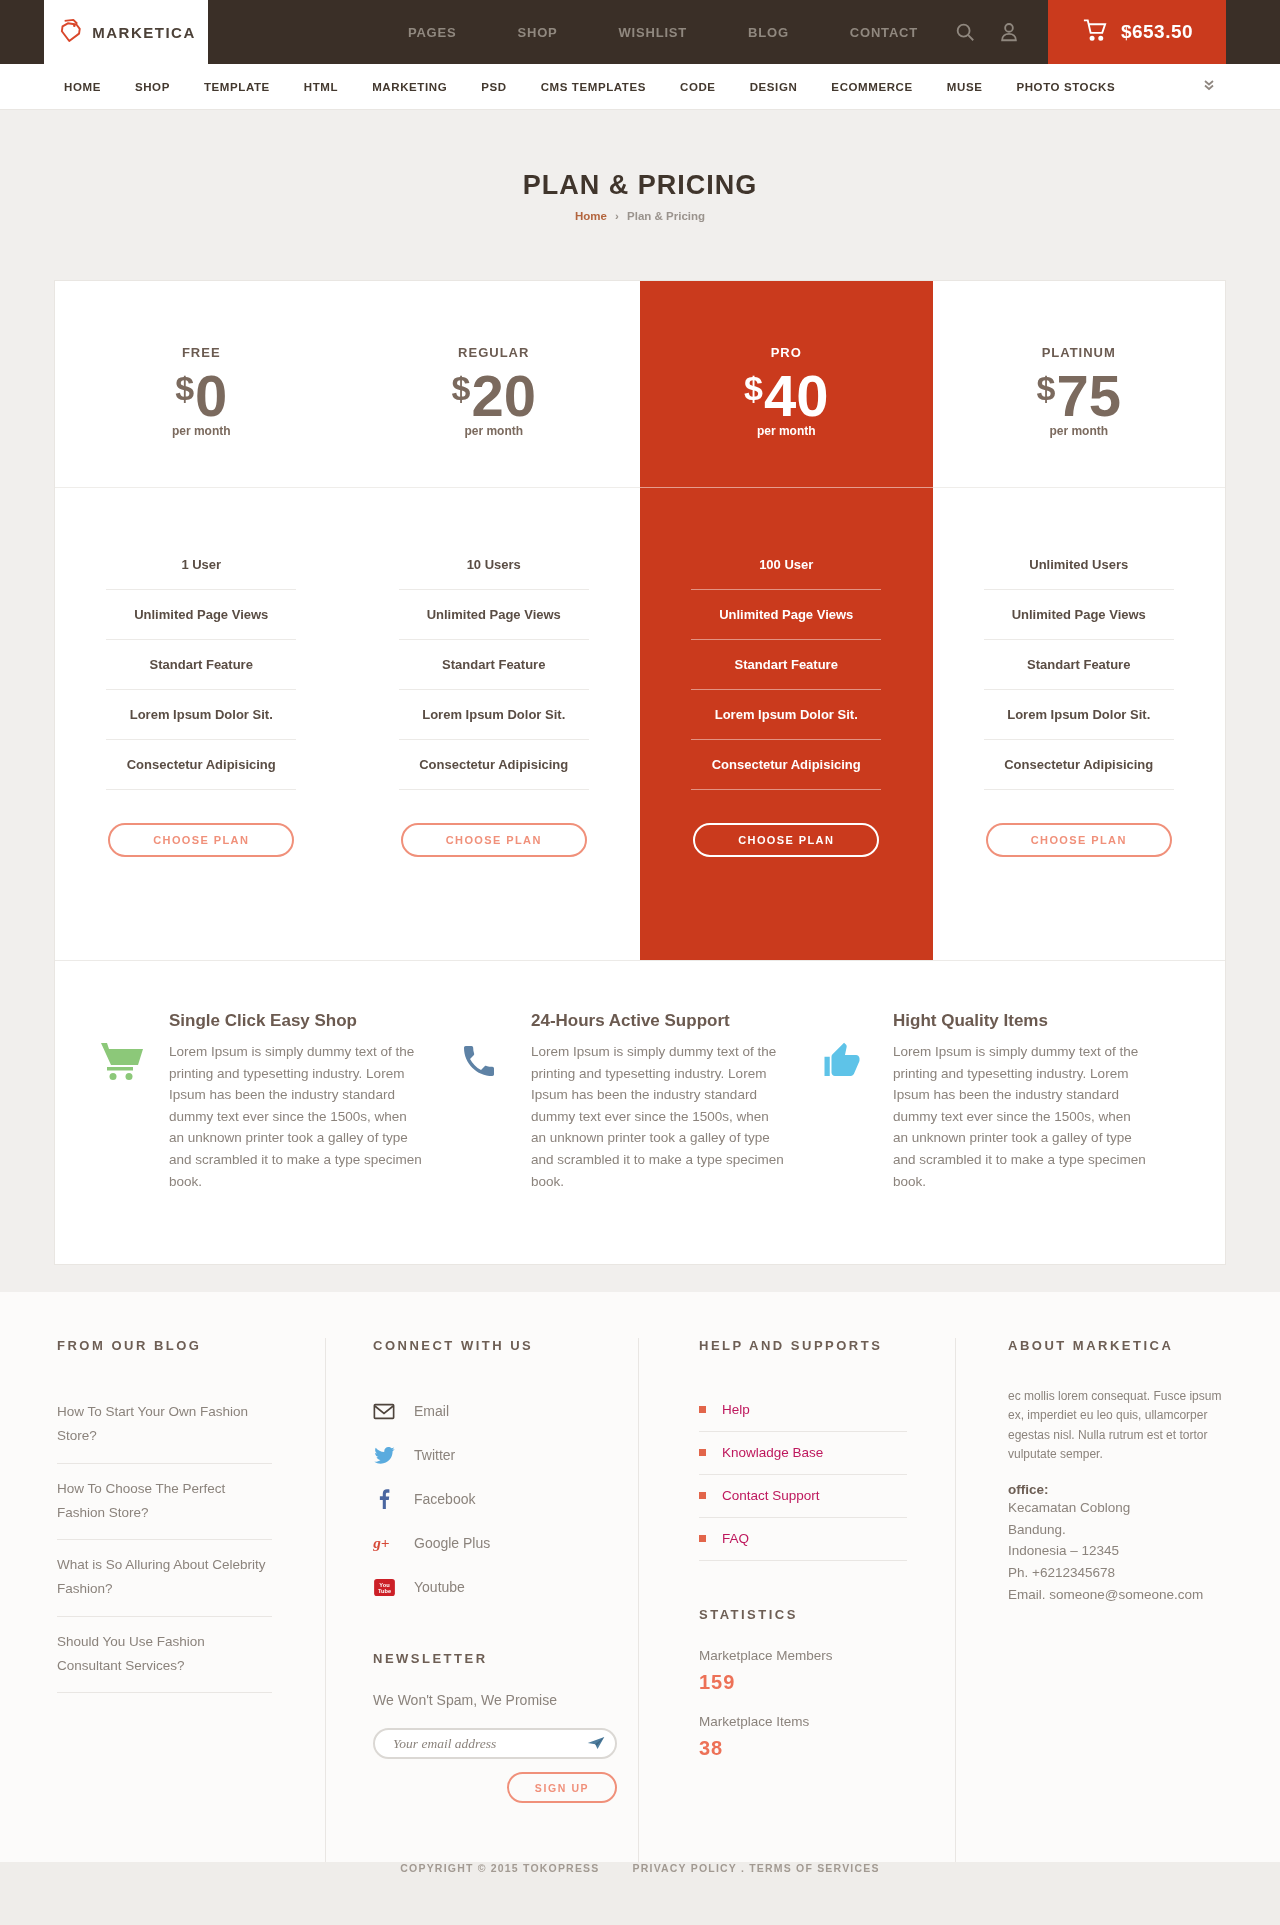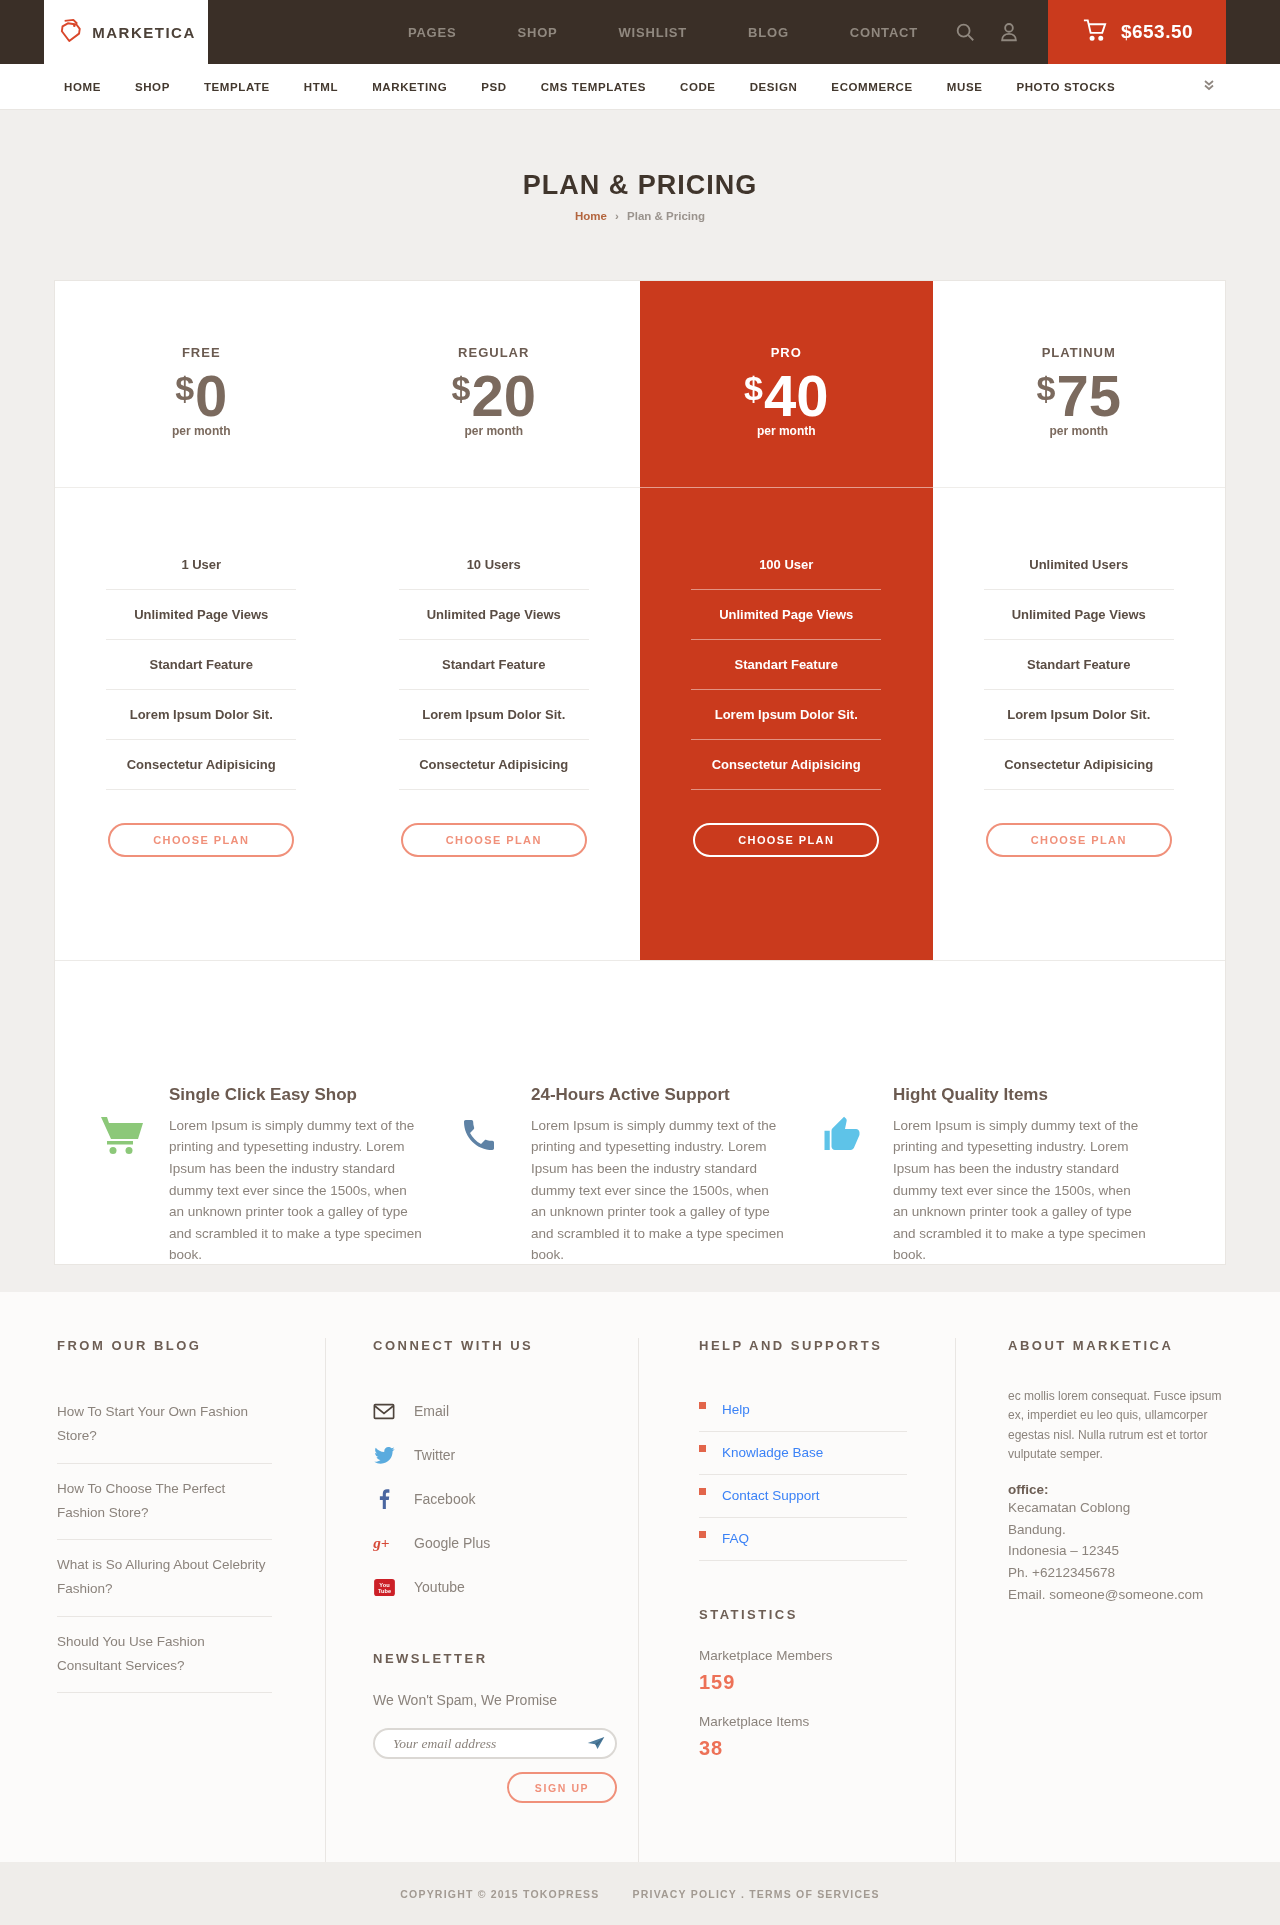--- a/index.html
+++ b/index.html
@@ -67,21 +67,21 @@
     font-family:"Liberation Sans", sans-serif;
     font-size:11px; font-weight:bold; letter-spacing:1.4px; cursor:pointer;
   }
   .plan.featured { background:#ca3a1d; }
   .plan.featured .plan-head { border-bottom:1px solid rgba(255,255,255,.5); }
   .plan.featured .plan-name, .plan.featured .plan-price,
   .plan.featured .plan-period { color:#fff; }
   .plan.featured .plan-features li { color:#fff; border-bottom:1px solid rgba(255,255,255,.45); }
   .plan.featured .choose { border-color:#fff; color:#fff; }
   
-  .benefits { display:flex; padding:50px 42px 0; height:305px;align-items:flex-end; }
+  .benefits { display:flex; padding:50px 42px 0; height:305px; }
   .benefit { flex:1; display:flex; }
   .b-icon { width:72px; flex:0 0 72px; padding-top:30px; }
   .b-icon svg { display:block; }
   .b-text { padding-right:36px; }
   .b-text h3 { font-size:17px; font-weight:bold; color:#6b5a50; margin-bottom:10px; }
   .b-text p { font-size:13.5px; color:#8b837c; line-height:1.6; max-width:255px; }
   
   .footer {
     margin-top:27px; background:#fcfbfa; height:570px;
     display:grid; grid-template-columns:325px 313px 317px 325px;
@@ -118,34 +118,34 @@
   .nl-send { position:absolute; right:12px; top:7px; cursor:pointer; }
   .nl-signup-row { width:244px; text-align:right; margin-top:13px; }
   .signup {
     width:110px; height:31px; border-radius:16px; background:transparent;
     border:2px solid #f0907a; color:#f0907a;
     font-family:"Liberation Sans", sans-serif;
     font-size:10.5px; font-weight:bold; letter-spacing:1.6px; cursor:pointer;
   }
   .help-list { list-style:none; margin-top:36px; }
   .help-list li {
-    display:flex; align-items:flex-start; gap:16px; padding:13px 0 14px;
-    border-bottom:1px solid #e9e6e3; font-size:13.5px; color:#3b82f6; cursor:pointer;
+    display:flex; align-items:center; gap:16px; padding:13px 0 14px;
+    border-bottom:1px solid #e9e6e3; font-size:13.5px; color:#be185d; cursor:pointer;
   }
   .bullet { width:7px; height:7px; background:#e2654a; flex:0 0 7px; }
   .stats-head { margin-top:46px; }
   .stat-label { font-size:13.5px; color:#8b837c; margin-top:20px; }
   .stat-value { font-size:20px; font-weight:bold; letter-spacing:1px; color:#ed7157; margin-top:8px; }
   .about-text { margin-top:34px; font-size:12px; color:#8b837c; line-height:1.62; }
   .office-label { margin-top:17px; font-size:13.5px; font-weight:bold; color:#6d5e54; }
   .addr-list { list-style:none; }
   .addr-list li { font-size:13.5px; color:#8b837c; line-height:1.62; }
   
   .bottombar {
-    height:63px; background:#efedea; display:flex; align-items:center; justify-content:center; gap:33px;
+    height:63px; background:#efedea; display:flex; align-items:flex-start; justify-content:center; gap:33px;
   }
   .bottombar span {
     font-size:10.5px; font-weight:bold; letter-spacing:1.2px; color:#a29a92;
   }
 </style>
 </head>
 <body>
 
 <div class="topbar">
   <div class="logo-box">

